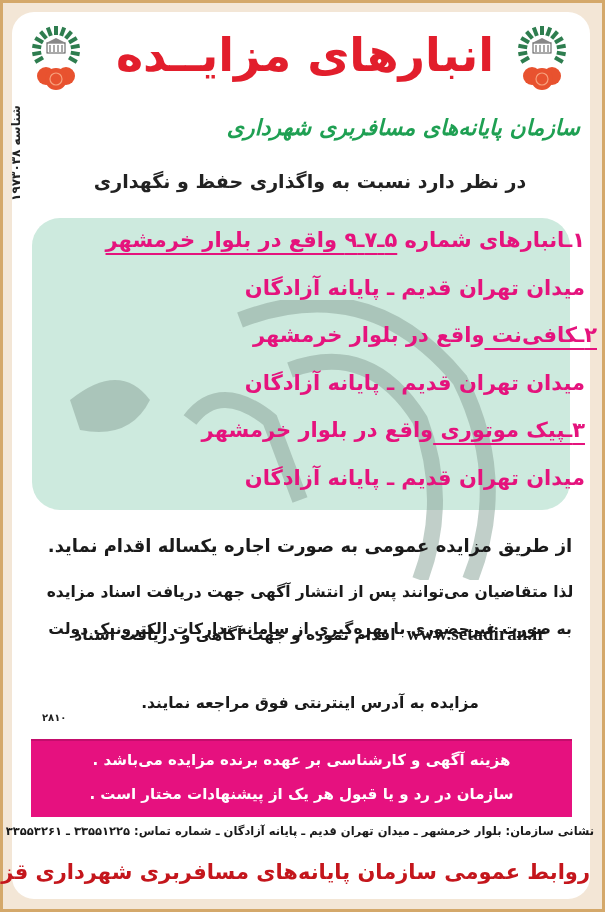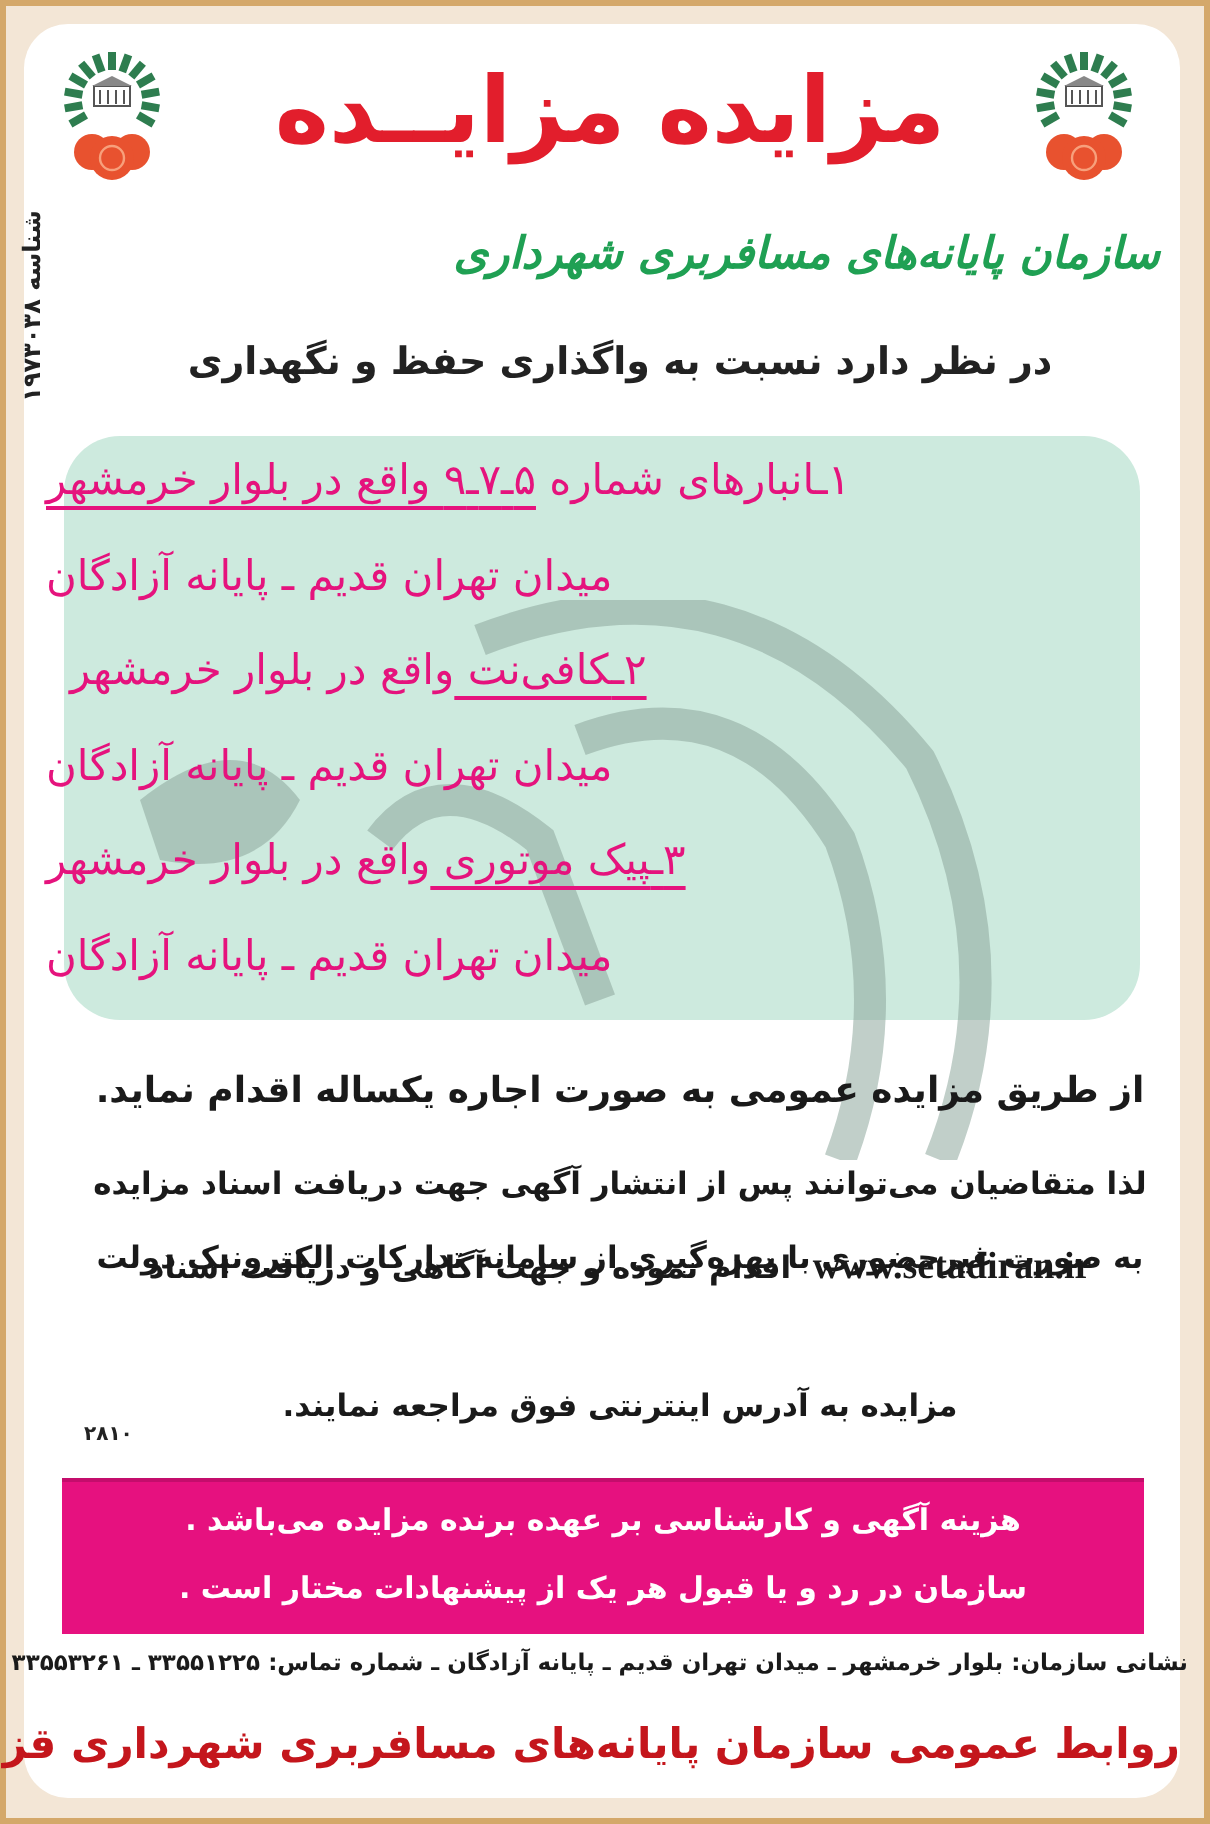--- a/index.html
+++ b/index.html
@@ -44,22 +44,22 @@
   }
 
   .items-box {
     position: absolute; left: 32px; top: 218px; width: 538px; height: 292px;
     background: #cdeade; border-radius: 28px;
   }
 
   .watermark { position: absolute; left: 40px; top: 300px; width: 460px; height: 280px; pointer-events: none; opacity: 0.55; }
 
   .item-line {
-    position: absolute; left: 23px; width: 538px; text-align: left;
-    color: #e5137d; font-weight: normal; font-size: 21px; direction: rtl; white-space: nowrap;
+    position: absolute; left: 47px; width: 538px; text-align: right;
+    color: #e5137d; font-weight: bold; font-size: 21px; direction: rtl; white-space: nowrap;
   }
   .u { text-decoration: underline; text-decoration-thickness: 2px; text-underline-offset: 6px; }
 
   .method {
     position: absolute; left: 30px; top: 535px; width: 560px; text-align: center;
     color: #1a1a1a; font-weight: bold; font-size: 18px; direction: rtl;
   }
   .body-line {
     position: absolute; left: 30px; width: 560px; text-align: center;
     color: #1a1a1a; font-weight: bold; font-size: 15.5px; direction: rtl; white-space: nowrap;
@@ -150,21 +150,21 @@
     <line x1="6" y1="-5" x2="6" y2="2" stroke="#555" stroke-width="1"></line>
   </g>
   <g fill="#e8522f">
     <circle cx="20" cy="52" r="9"></circle>
     <circle cx="40" cy="52" r="9"></circle>
     <circle cx="30" cy="55" r="11"></circle>
   </g>
   <circle cx="30" cy="55" r="6" fill="none" stroke="#f7a07c" stroke-width="1.2"></circle>
 </svg>
 
-<div class="title">مزایده مزایــده</div>
+<div class="title">انبارهای مزایــده</div>
 
 <div class="vertical-id">شناسه ۱۹۷۳۰۳۸</div>
 
 <div class="org-name">سازمان پایانه‌های مسافربری شهرداری</div>
 <div class="intro">در نظر دارد نسبت به واگذاری حفظ و نگهداری</div>
 
 <div class="items-box"></div>
 
 <svg class="watermark" viewBox="0 0 460 280">
   <g fill="none" stroke="#8fa89e" stroke-width="16">

